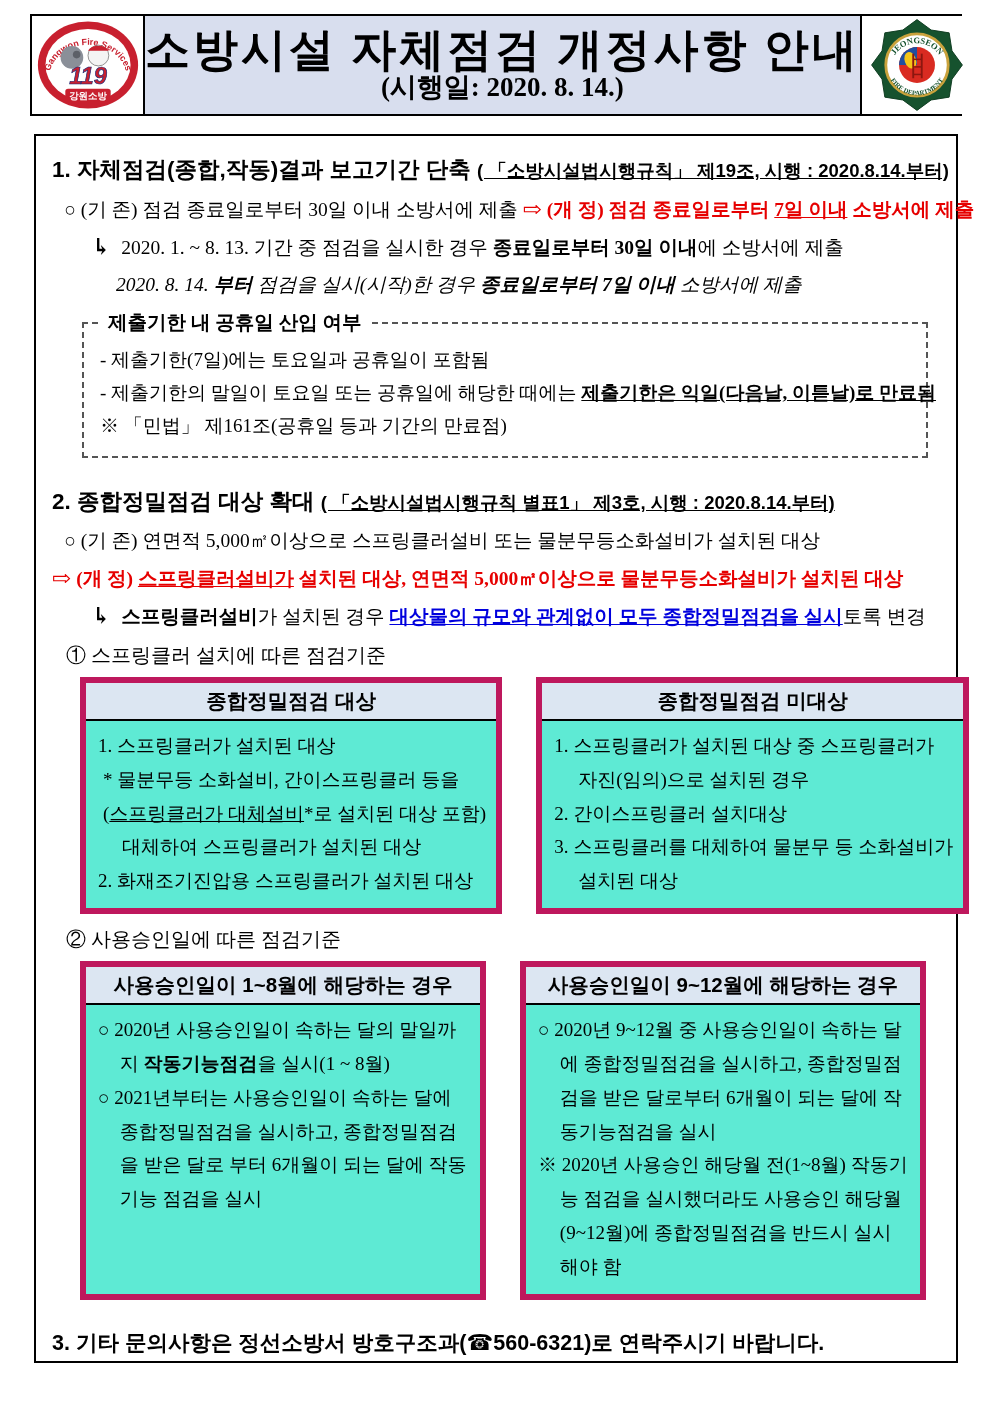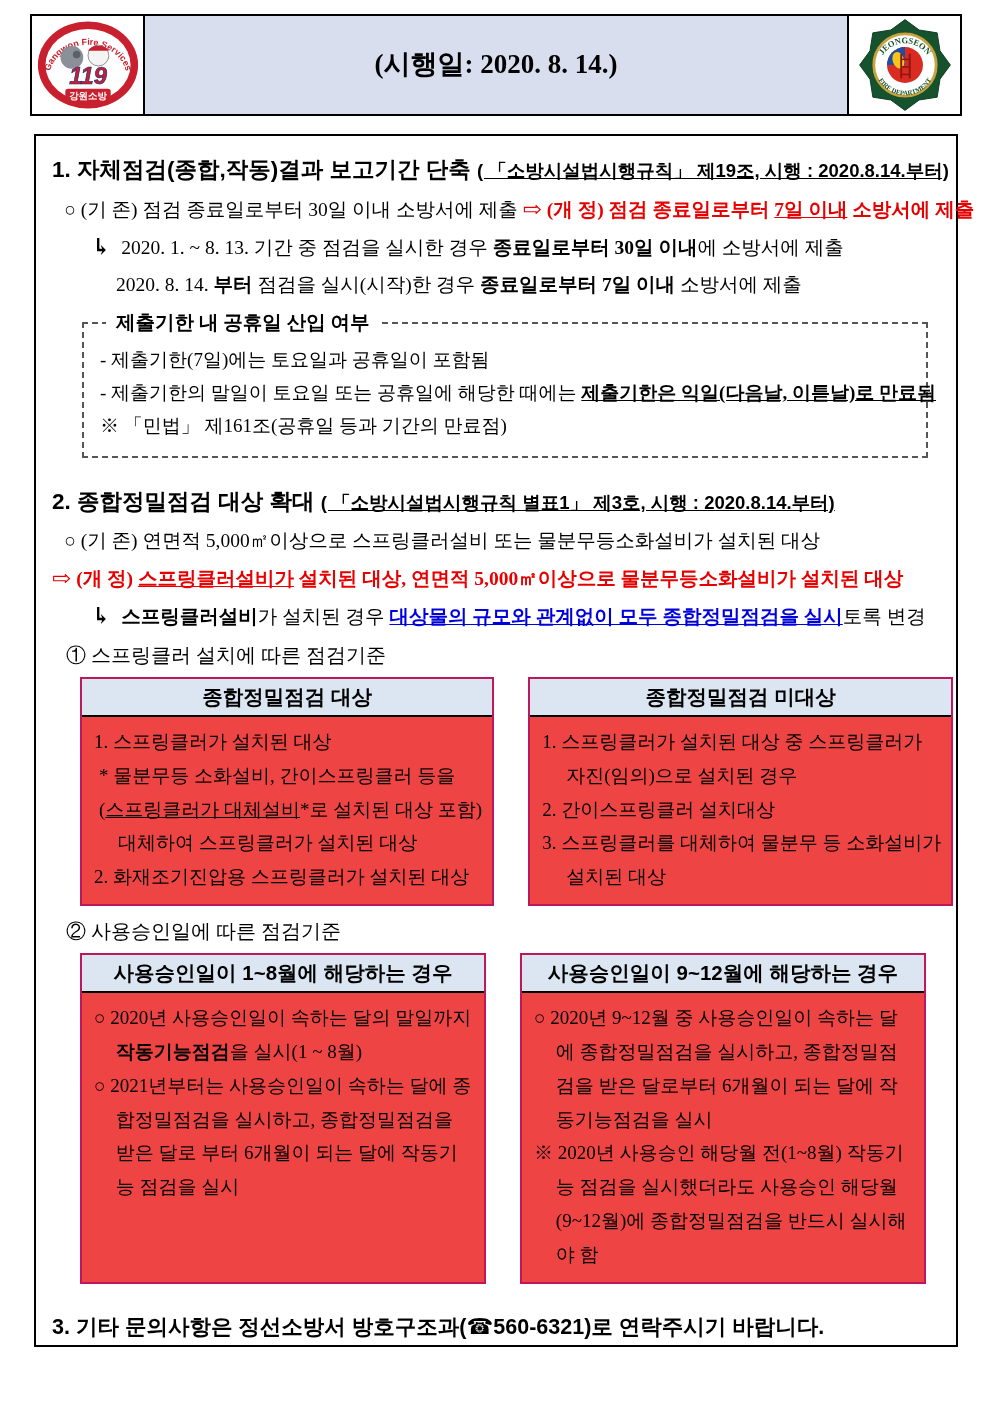--- a/index.html
+++ b/index.html
@@ -46,49 +46,49 @@
     padding: 18px 16px 4px 16px;
     background: #fff;
   }
   .sec-heading { font-size: 22.5px; font-weight: bold; white-space: nowrap; }
   .sec-heading .ref {
     font-size: 18.5px; text-decoration: underline; font-weight: bold;
   }
   .row { font-size: 19.5px; margin-top: 10px; white-space: nowrap; }
   .row.indent1 { margin-left: 12px; }
   .row.indent2 { margin-left: 40px; }
-  .row.indent3 { margin-left: 64px; }
+  .row.indent3 { margin-left: 64px; font-style: italic; }
   .bold { font-weight: bold; }
   .red  { color: #e60000; }
   .u    { text-decoration: underline; }
   .blue-u { color: #0000dd; font-weight: bold; text-decoration: underline; }
   .arrow { font-size: 23px; font-weight: bold; vertical-align: -1px; }
   .sub-arrow { font-size: 22px; font-weight: bold; margin-right: 6px; }
 
   
   .holiday-box {
     margin: 24px 12px 6px 30px;
     border: 2px dashed #555;
     position: relative;
     padding: 16px 14px 10px 16px;
     font-size: 19px;
   }
   .holiday-title {
-    position: absolute; top: -15px; left: 22px;
+    position: absolute; top: -15px; left: 14px;
     background: #fff; padding: 0 10px;
     font-weight: bold; font-size: 19.5px; white-space: nowrap;
   }
   .holiday-box .hline { margin: 7px 0; white-space: nowrap; }
 
   .sec2 { margin-top: 28px; }
   .crit-label { font-size: 20px; margin: 12px 0 4px 14px; }
 
   
   .tables-row { display: flex; gap: 34px; margin: 8px 14px 10px 28px; }
-  .itable { flex: 1; border: 2px solid #be185d; background: #ef4444; }
+  .itable { flex: 1; border: 6px solid #be185d; background: #5eead4; }
   .itable .hd {
     background: #dce6f2;
     border-bottom: 2px solid #000;
     text-align: center; font-weight: bold; font-size: 20.5px;
     padding: 4px 0;
   }
   .itable .bd { padding: 8px 10px 10px 12px; font-size: 19px; line-height: 1.78; }
   .tline { white-space: nowrap; }
   .tline.ind { padding-left: 5px; }
   .tline.ind2 { padding-left: 24px; font-family: Liberation Serif, serif; }
@@ -112,20 +112,21 @@
       <circle cx="43" cy="37" r="4" fill="#5c6068"></circle>
       <circle cx="66" cy="38" r="11" fill="#f4f4f4" stroke="#444" stroke-width="0.6"></circle>
       <path d="M 55 33 A 12 9 0 0 1 77 33 Z" fill="#c8202f"></path>
       <text x="55" y="68" font-size="25" font-weight="bold" font-style="italic" fill="#c8202f" stroke="#14297a" stroke-width="0.7" text-anchor="middle" font-family="Liberation Sans, sans-serif">119</text>
       <rect x="31" y="73" width="48" height="14" rx="3" fill="#c8202f"></rect>
       <text x="55" y="84" font-size="10" font-weight="bold" fill="#ffffff" text-anchor="middle" font-family="Liberation Sans, sans-serif">강원소방</text>
     </svg>
   </div>
 
   <div class="title-cell">
+    <div class="main-title">소방시설 자체점검 개정사항 안내</div>
     <div class="sub-title">(시행일: 2020. 8. 14.)</div>
   </div>
 
   <div class="logo-cell right">
     <svg width="104" height="96" viewBox="0 0 110 100">
       <polygon points="55,2 70,13 89,16 92,35 103,50 92,65 89,84 70,87 55,98 40,87 21,84 18,65 7,50 18,35 21,16 40,13" fill="#16522e" stroke="#0d3a1f" stroke-width="1"></polygon>
       <circle cx="55" cy="50" r="33" fill="#ffffff" stroke="#c9a23c" stroke-width="3"></circle>
       <circle cx="55" cy="50" r="19" fill="#d92b21"></circle>
       <path d="M 55 31 A 19 19 0 0 0 36 50 L 55 50 Z" fill="#1f4fa0"></path>
       <ellipse cx="48" cy="45" rx="6" ry="9" fill="#f5c518" transform="rotate(-18 48 45)"></ellipse>

